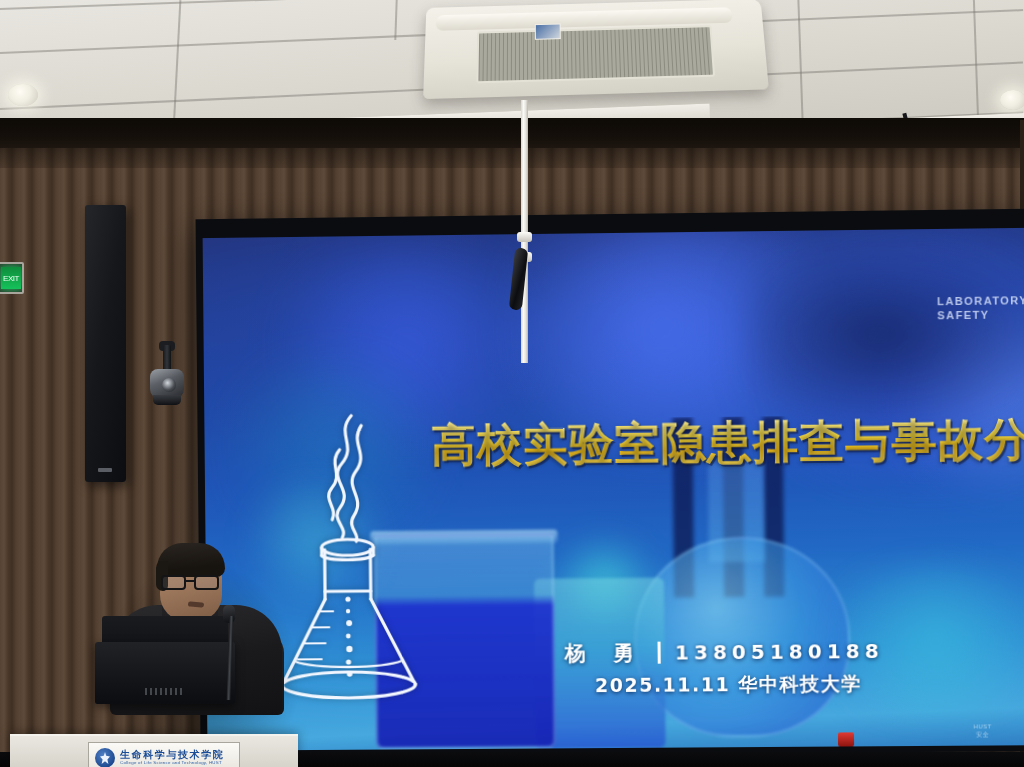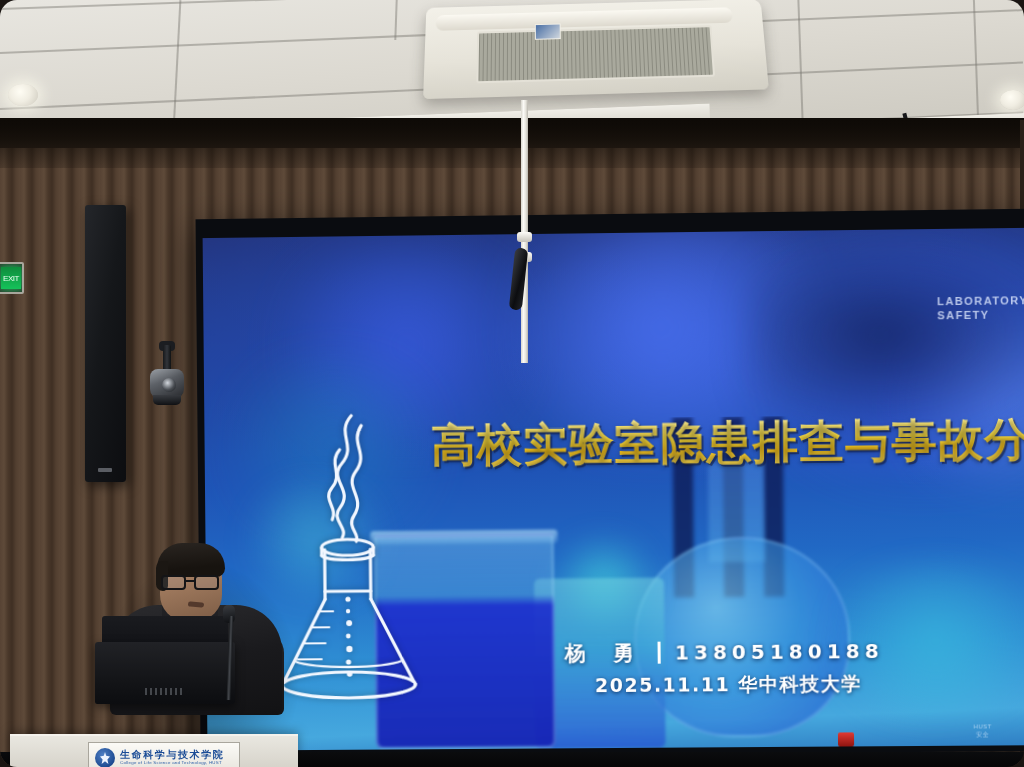--- a/index.html
+++ b/index.html
@@ -7,21 +7,20 @@
     width: 1024px; height: 767px;
     overflow: hidden;
     background: #1a1512;
     font-family: "Liberation Sans", sans-serif;
   }
 
   #scene {
     position: relative;
     width: 1024px; height: 767px;
     overflow: hidden;
-    border-radius: 17px;
   }
 
   
   .ceiling {
     position: absolute; left: 0; top: 0;
     width: 1024px; height: 175px;
     background: linear-gradient(175deg, #e8e6e0 0%, #dcd9d1 40%, #cfccc3 75%, #b9b5ac 100%);
     overflow: hidden;
   }
   .ceil-tile-line {

